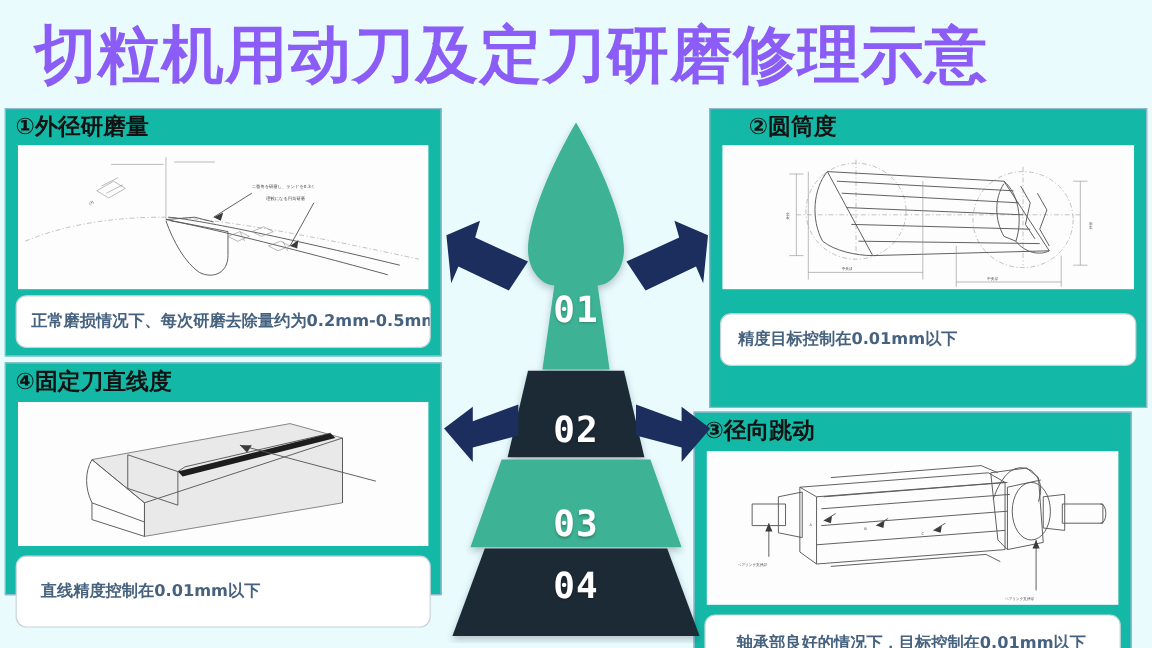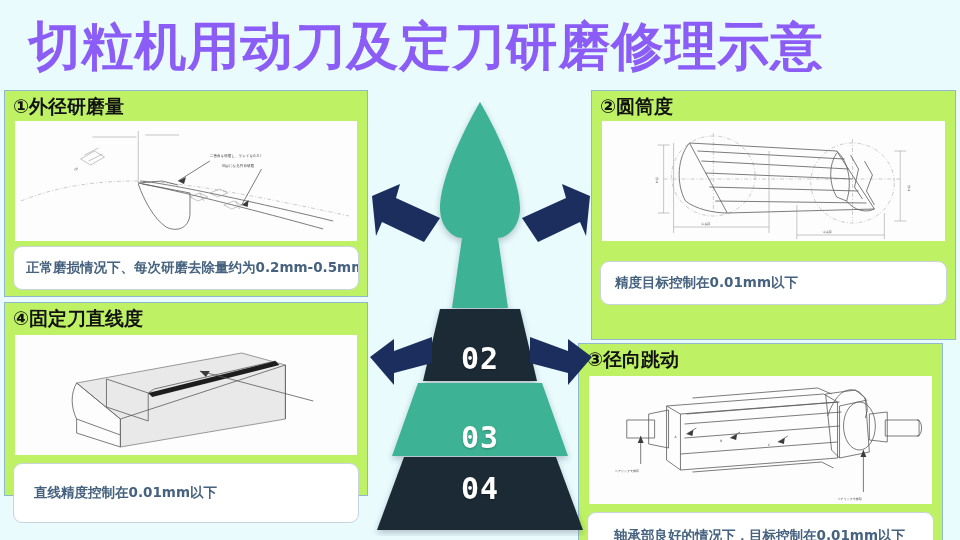--- a/index.html
+++ b/index.html
@@ -20,21 +20,21 @@
     letter-spacing:1px;
     color:#8b5cf6;
     font-family:"DejaVu Sans","Liberation Sans",sans-serif;
     line-height:1.0;
     white-space:nowrap;
   }
 
   
   .panel {
     position:absolute;
-    background:#bef264;
+    background:#14b8a6;
     border:1px solid #8fb8cf;
     padding:0;
   }
   .panel-title {
     font-size:19px;
     font-weight:bold;
     color:#121212;
     font-family:"DejaVu Sans","Liberation Sans",sans-serif;
     padding:5px 0 2px 8px;
     line-height:1.15;
@@ -56,21 +56,21 @@
     align-items:center;
     color:#46627f;
     font-size:13.5px;
     font-weight:bold;
     font-family:"DejaVu Sans","Liberation Sans",sans-serif;
     white-space:nowrap;
     overflow:hidden;
   }
 
   #panel-1 { left:4px;   top:90px;  width:364px; height:207px; }
-  #panel-2 { left:591px; top:90px;  width:365px; height:250px; }
+  #panel-2 { left:591px; top:90px;  width:365px; height:250px;padding-left:24px; }
   #panel-4 { left:4px;   top:302px; width:364px; height:194px; }
   #panel-3 { left:578px; top:302px; width:365px; height:234px;margin-top:41px; }
 
   #panel-1 .panel-figure { top:30px; height:120px; }
   #panel-2 .panel-figure { top:30px; height:120px; }
   #panel-4 .panel-figure { top:32px; height:120px; }
   #panel-3 .panel-figure { top:32px; height:128px; }
 
   #panel-1 .panel-caption { top:155px; height:44px; padding-left:12px; }
   #panel-2 .panel-caption { top:170px; height:44px; padding-left:14px; }
@@ -278,20 +278,21 @@
       <path d="M112 6
                C132 40 152 86 152 112
                C152 130 140 142 130 142
                L140 212
                L84 212
                L94 142
                C84 142 72 130 72 112
                C72 86 92 40 112 6 Z" fill="#3cb294"></path>
     </g>
   </svg>
+  <div class="lvl-num" id="num-01">01</div>
   <div class="lvl-num" id="num-02">02</div>
   <div class="lvl-num" id="num-03">03</div>
   <div class="lvl-num" id="num-04">04</div>
 </div>
 
 <div class="arrow" id="arrow-tl">
   <svg width="72" height="62" viewBox="0 0 72 62">
     <path d="M2 14 L30 2 L26 16 L70 36 L54 60 L12 40 L6 54 Z" fill="#1b2e5e"></path>
   </svg>
 </div>

